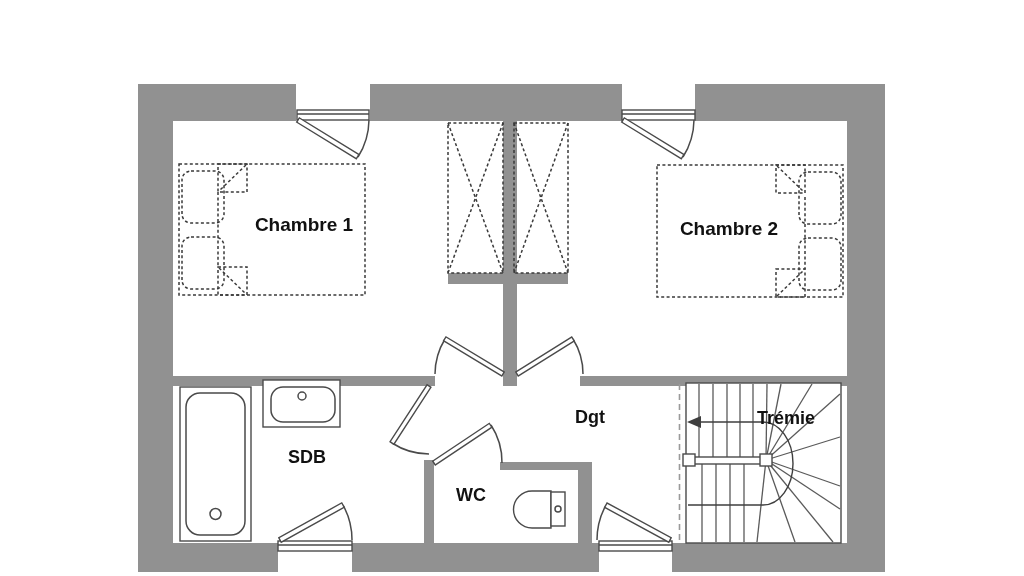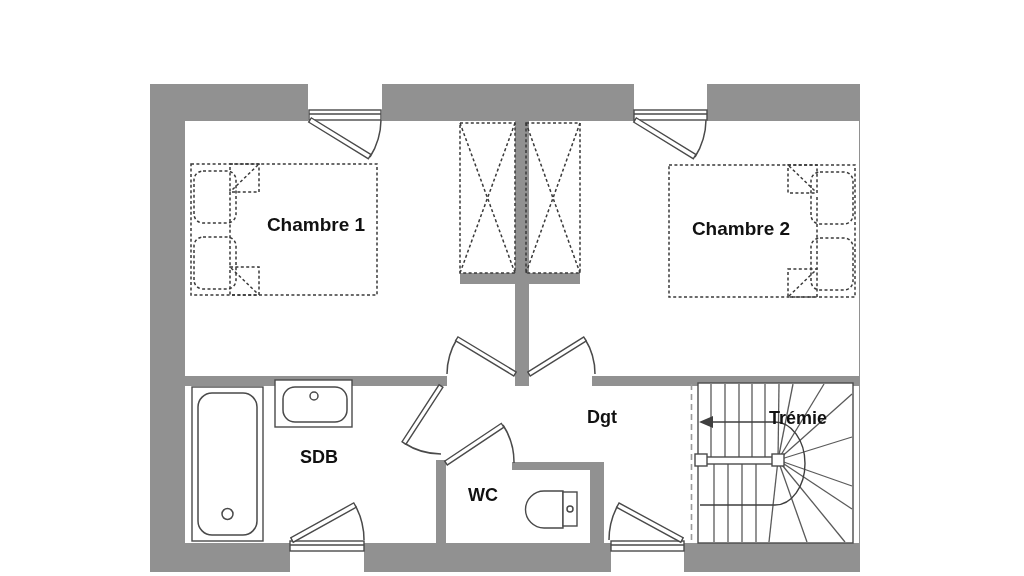--- a/index.html
+++ b/index.html
@@ -1,17 +1,17 @@
 <!DOCTYPE html>
 <html style="--bg: #ffffff; --wall: #919191; --outline: #4a4a4a; --dashed: #3a3a3a; --text: #111111;"><head>
 <meta charset="utf-8">
 <style>
   html,body{margin:0;padding:0;background:var(--bg,#fff);}
-  .stage{position:relative;width:848px;height:576px;background:var(--bg,#fff);overflow:hidden;
-         font-family:"Liberation Sans", sans-serif;padding-left:12px;}
+  .stage{position:relative;width:1024px;height:576px;background:var(--bg,#fff);overflow:hidden;
+         font-family:"Liberation Sans", sans-serif;}
   svg{display:block;}
   .wall{fill:var(--wall,#919191);stroke:none;}
   .ln{fill:none;stroke:var(--outline,#4a4a4a);stroke-width:1.5;}
   .lnw{fill:#ffffff;stroke:var(--outline,#4a4a4a);stroke-width:1.4;}
   .dash{fill:none;stroke:var(--dashed,#3a3a3a);stroke-width:1.5;stroke-dasharray:3 2.4;}
   .tread{fill:none;stroke:#5a5a5a;stroke-width:1.3;}
   .walk{fill:none;stroke:#3f3f3f;stroke-width:1.4;}
   .walkhead{fill:#3f3f3f;stroke:none;}
   .tremieedge{fill:none;stroke:#9a9a9a;stroke-width:1.6;stroke-dasharray:6 4;}
   .lbl{font-family:"Liberation Sans",sans-serif;font-weight:bold;font-size:18px;

